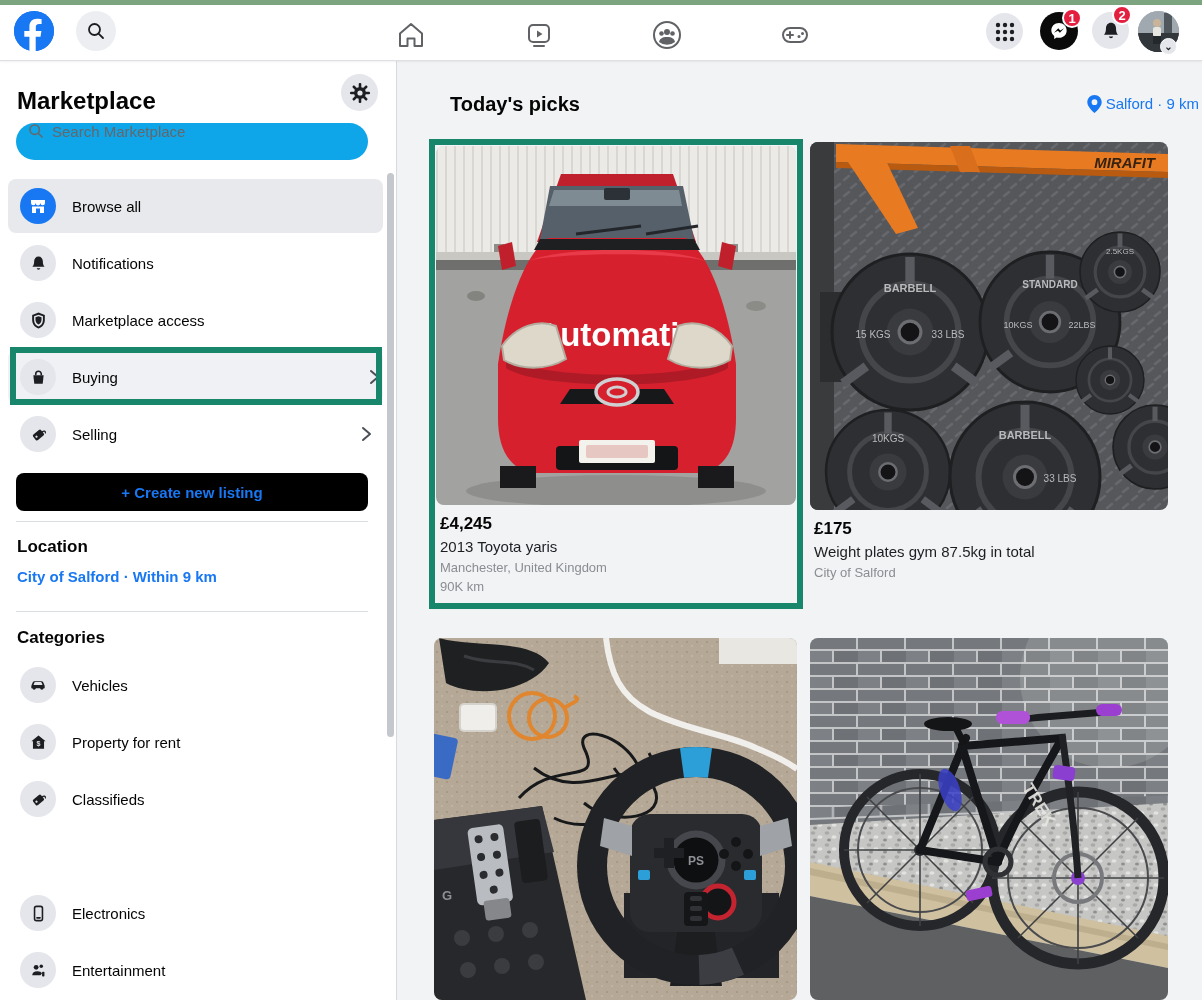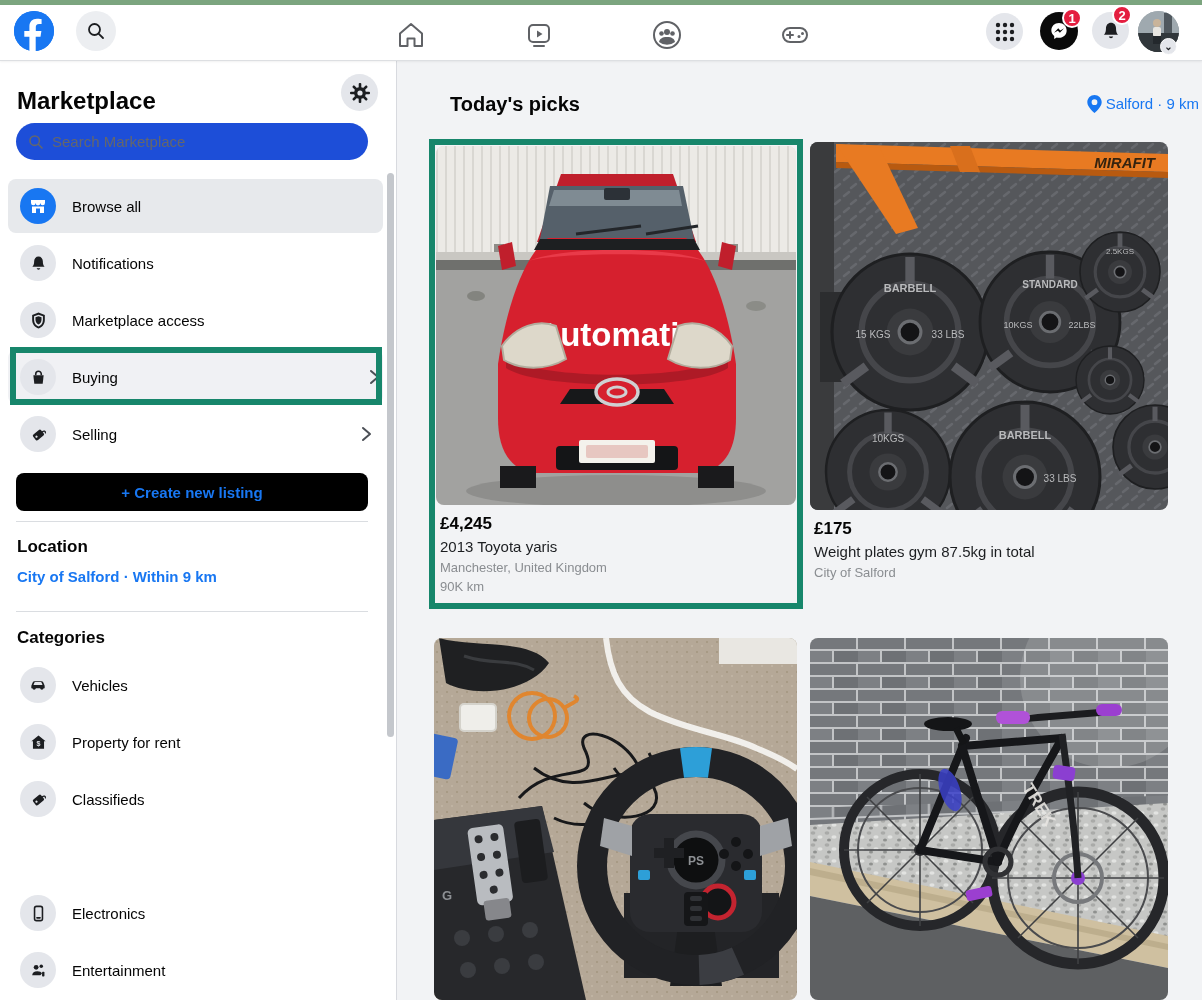--- a/index.html
+++ b/index.html
@@ -27,21 +27,21 @@
                     background:#e4e6eb; border:1px solid #fff; display:flex; align-items:center; justify-content:center;
                     font-size:10px; color:#1c1e21; font-weight:bold; line-height:1; }
 
   
   .sidebar { position:absolute; left:0; top:61px; width:397px; height:939px; background:#fff;
              border-right:1px solid #d8dadf; z-index:20; }
   .sb-title { position:absolute; left:17px; top:18px; font-size:24px; font-weight:bold;margin-top:8px; }
   .gear-btn { position:absolute; left:341px; top:13px; width:37px; height:37px; border-radius:50%;
               background:#e4e6eb; display:flex; align-items:center; justify-content:center; }
   .sb-search { position:absolute; left:16px; top:62px; width:352px; height:37px; border-radius:19px;
-               background:#1d4ed8; display:flex; align-items:center; padding:0 12px; }
+               background:#0ea5e9; display:flex; align-items:flex-start; padding:0 12px; }
   .sb-search input { border:none; outline:none; background:transparent; font-size:15px; width:290px;
                      font-family:"Liberation Sans", sans-serif; color:#050505; }
   .sb-search input::placeholder { color:#65676b; }
 
   .sb-row { position:absolute; left:0; width:397px; height:56px; cursor:pointer;padding-left:20px; }
   .sb-row .row-bg { position:absolute; left:8px; right:14px; top:1px; bottom:1px; border-radius:8px; }
   .sb-row.selected .row-bg { background:#e7e9ec; }
   .sb-row.hovered  .row-bg { background:#f0f1f4; }
   .sb-ic { position:absolute; left:20px; top:10px; width:36px; height:36px; border-radius:50%;
            background:#e4e6eb; display:flex; align-items:center; justify-content:center; }

